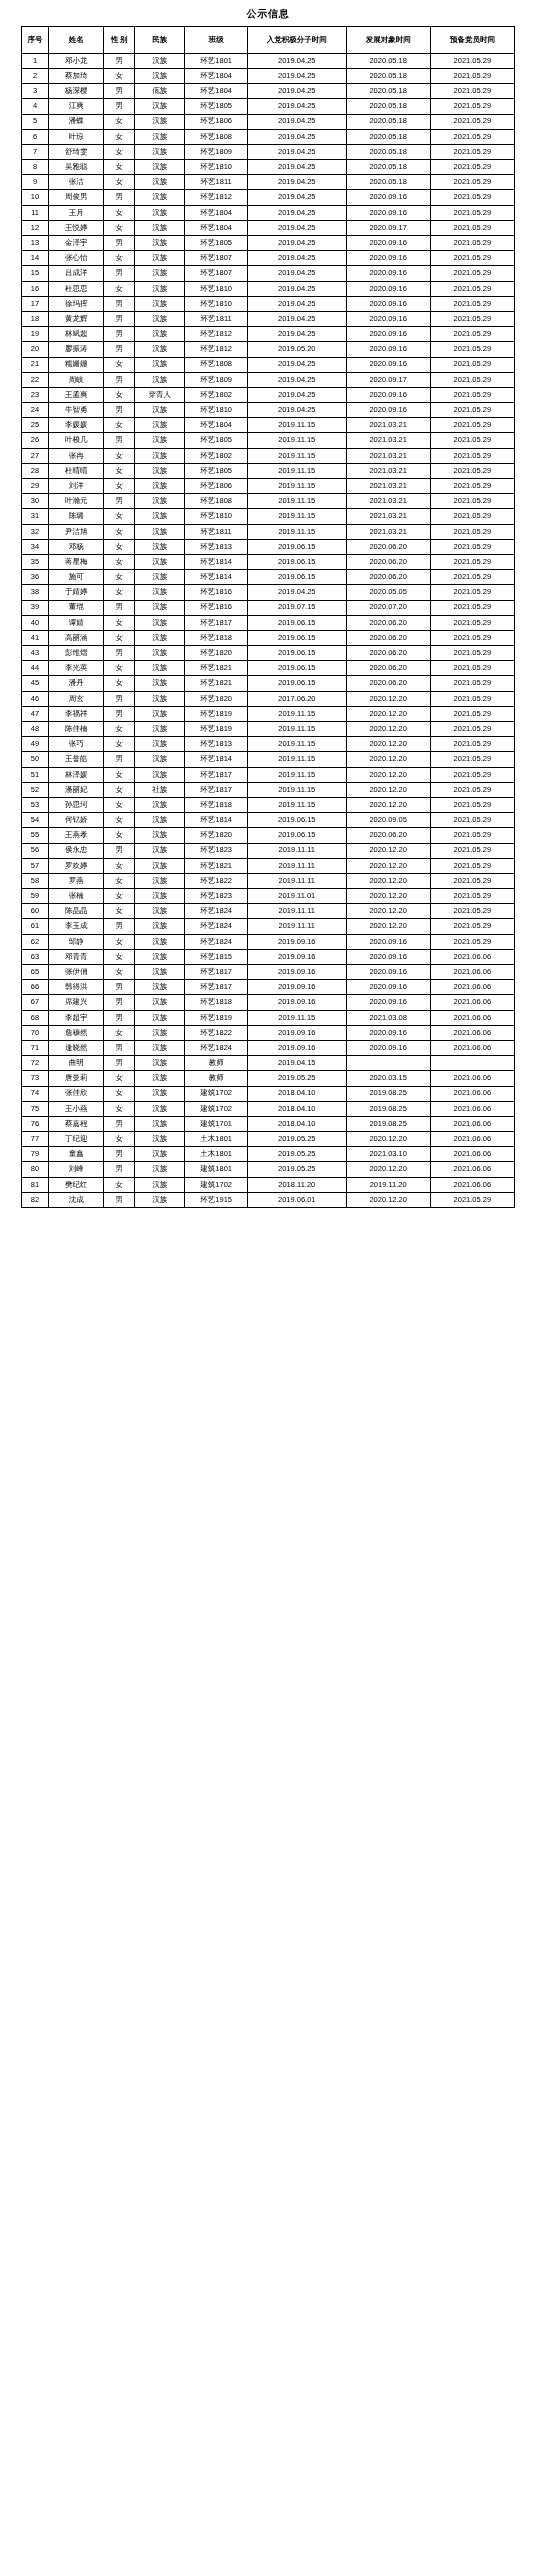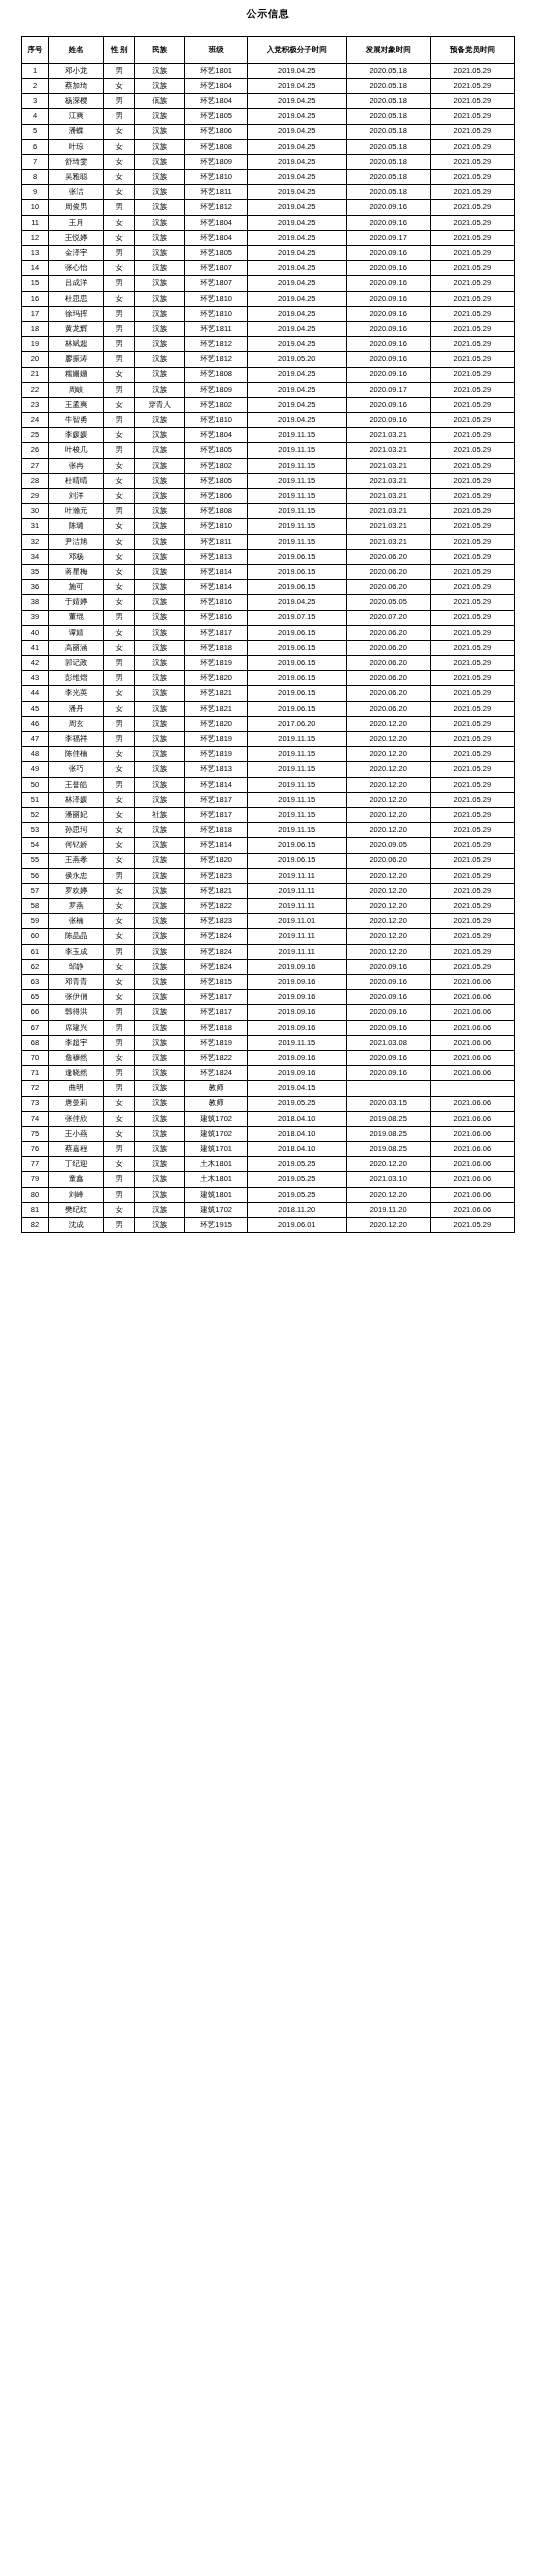--- a/index.html
+++ b/index.html
@@ -21,21 +21,21 @@
     text-align: center;
     font-size: 10px;
     font-weight: bold;
     padding: 2.2px 0 3.7px 0;
     letter-spacing: 0.7px;
   }
   table.grid {
     border-collapse: collapse;
     width: 494px;
     table-layout: fixed;
-    margin: 12px auto;
+    margin: 2px auto;
   }
   table.grid th, table.grid td {
     border: 0.7px solid #000000;
     font-size: 7.5px;
     text-align: center;
     vertical-align: middle;
     padding: 0;
     height: 14.2px;
     line-height: 1.1;
     overflow: hidden;
@@ -480,30 +480,20 @@
           <td>41</td>
           <td class="name-cell">高丽涵</td>
           <td>女</td>
           <td>汉族</td>
           <td>环艺1818</td>
           <td>2019.06.15</td>
           <td>2020.06.20</td>
           <td>2021.05.29</td>
         </tr>
         <tr>
-          <td>42</td>
-          <td class="name-cell">郭记政</td>
-          <td>男</td>
-          <td>汉族</td>
-          <td>环艺1819</td>
-          <td>2019.06.15</td>
-          <td>2020.06.20</td>
-          <td>2021.05.29</td>
-        </tr>
-        <tr>
           <td>43</td>
           <td class="name-cell">彭维熠</td>
           <td>男</td>
           <td>汉族</td>
           <td>环艺1820</td>
           <td>2019.06.15</td>
           <td>2020.06.20</td>
           <td>2021.05.29</td>
         </tr>
         <tr>

